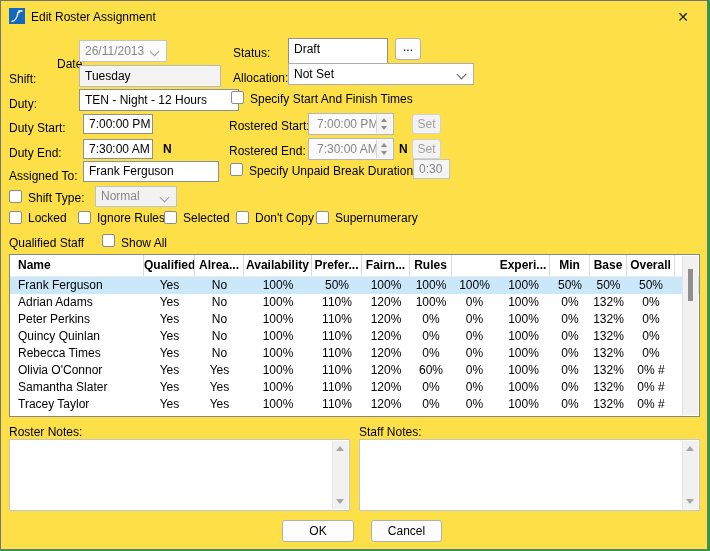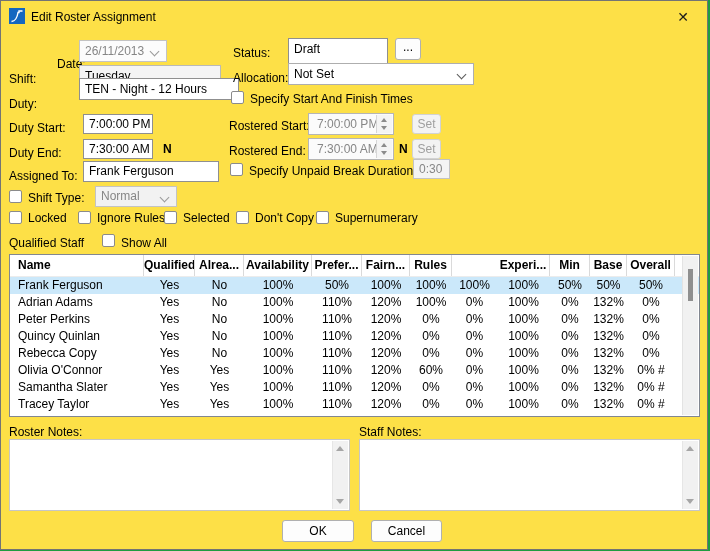--- a/index.html
+++ b/index.html
@@ -92,21 +92,21 @@
     <span>26/11/2013</span>
     <span class="chev dim"></span>
   </div>
 
   <span class="label" style="left:8px;top:71px;">Shift:</span>
   <div class="field flat" style="left:78px;top:64px;width:142px;height:22px;">
     <span>Tuesday</span>
   </div>
 
   <span class="label" style="left:8px;top:96px;">Duty:</span>
-  <div class="field" style="left:78px;top:77px;width:160px;height:22px;">
+  <div class="field" style="left:78px;top:88px;width:160px;height:22px;">
     <span>TEN - Night - 12 Hours</span>
   </div>
 
   <span class="label" style="left:8px;top:120px;">Duty Start:</span>
   <div class="field" style="left:82px;top:113px;width:70px;height:20px;line-height:18px;">
     <span>7:00:00 PM</span>
   </div>
 
   <span class="label" style="left:8px;top:145px;">Duty End:</span>
   <div class="field" style="left:82px;top:138px;width:70px;height:20px;line-height:18px;">
@@ -264,21 +264,21 @@
           <div class="td" style="width: 48px;">120%</div>
           <div class="td" style="width: 42px;">0%</div>
           <div class="td" style="width: 45px;">0%</div>
           <div class="td" style="width: 53px;">100%</div>
           <div class="td" style="width: 40px;">0%</div>
           <div class="td" style="width: 37px;">132%</div>
           <div class="td" style="width: 48px;">0%</div>
           <div class="td fill"></div>
         </div>
         <div class="tr">
-          <div class="td name" style="width: 134px;">Rebecca Copy</div>
+          <div class="td name" style="width: 134px;">Rebecca Times</div>
           <div class="td" style="width: 51px;">Yes</div>
           <div class="td" style="width: 49px;">No</div>
           <div class="td" style="width: 68px;">100%</div>
           <div class="td" style="width: 50px;">110%</div>
           <div class="td" style="width: 48px;">120%</div>
           <div class="td" style="width: 42px;">0%</div>
           <div class="td" style="width: 45px;">0%</div>
           <div class="td" style="width: 53px;">100%</div>
           <div class="td" style="width: 40px;">0%</div>
           <div class="td" style="width: 37px;">132%</div>

